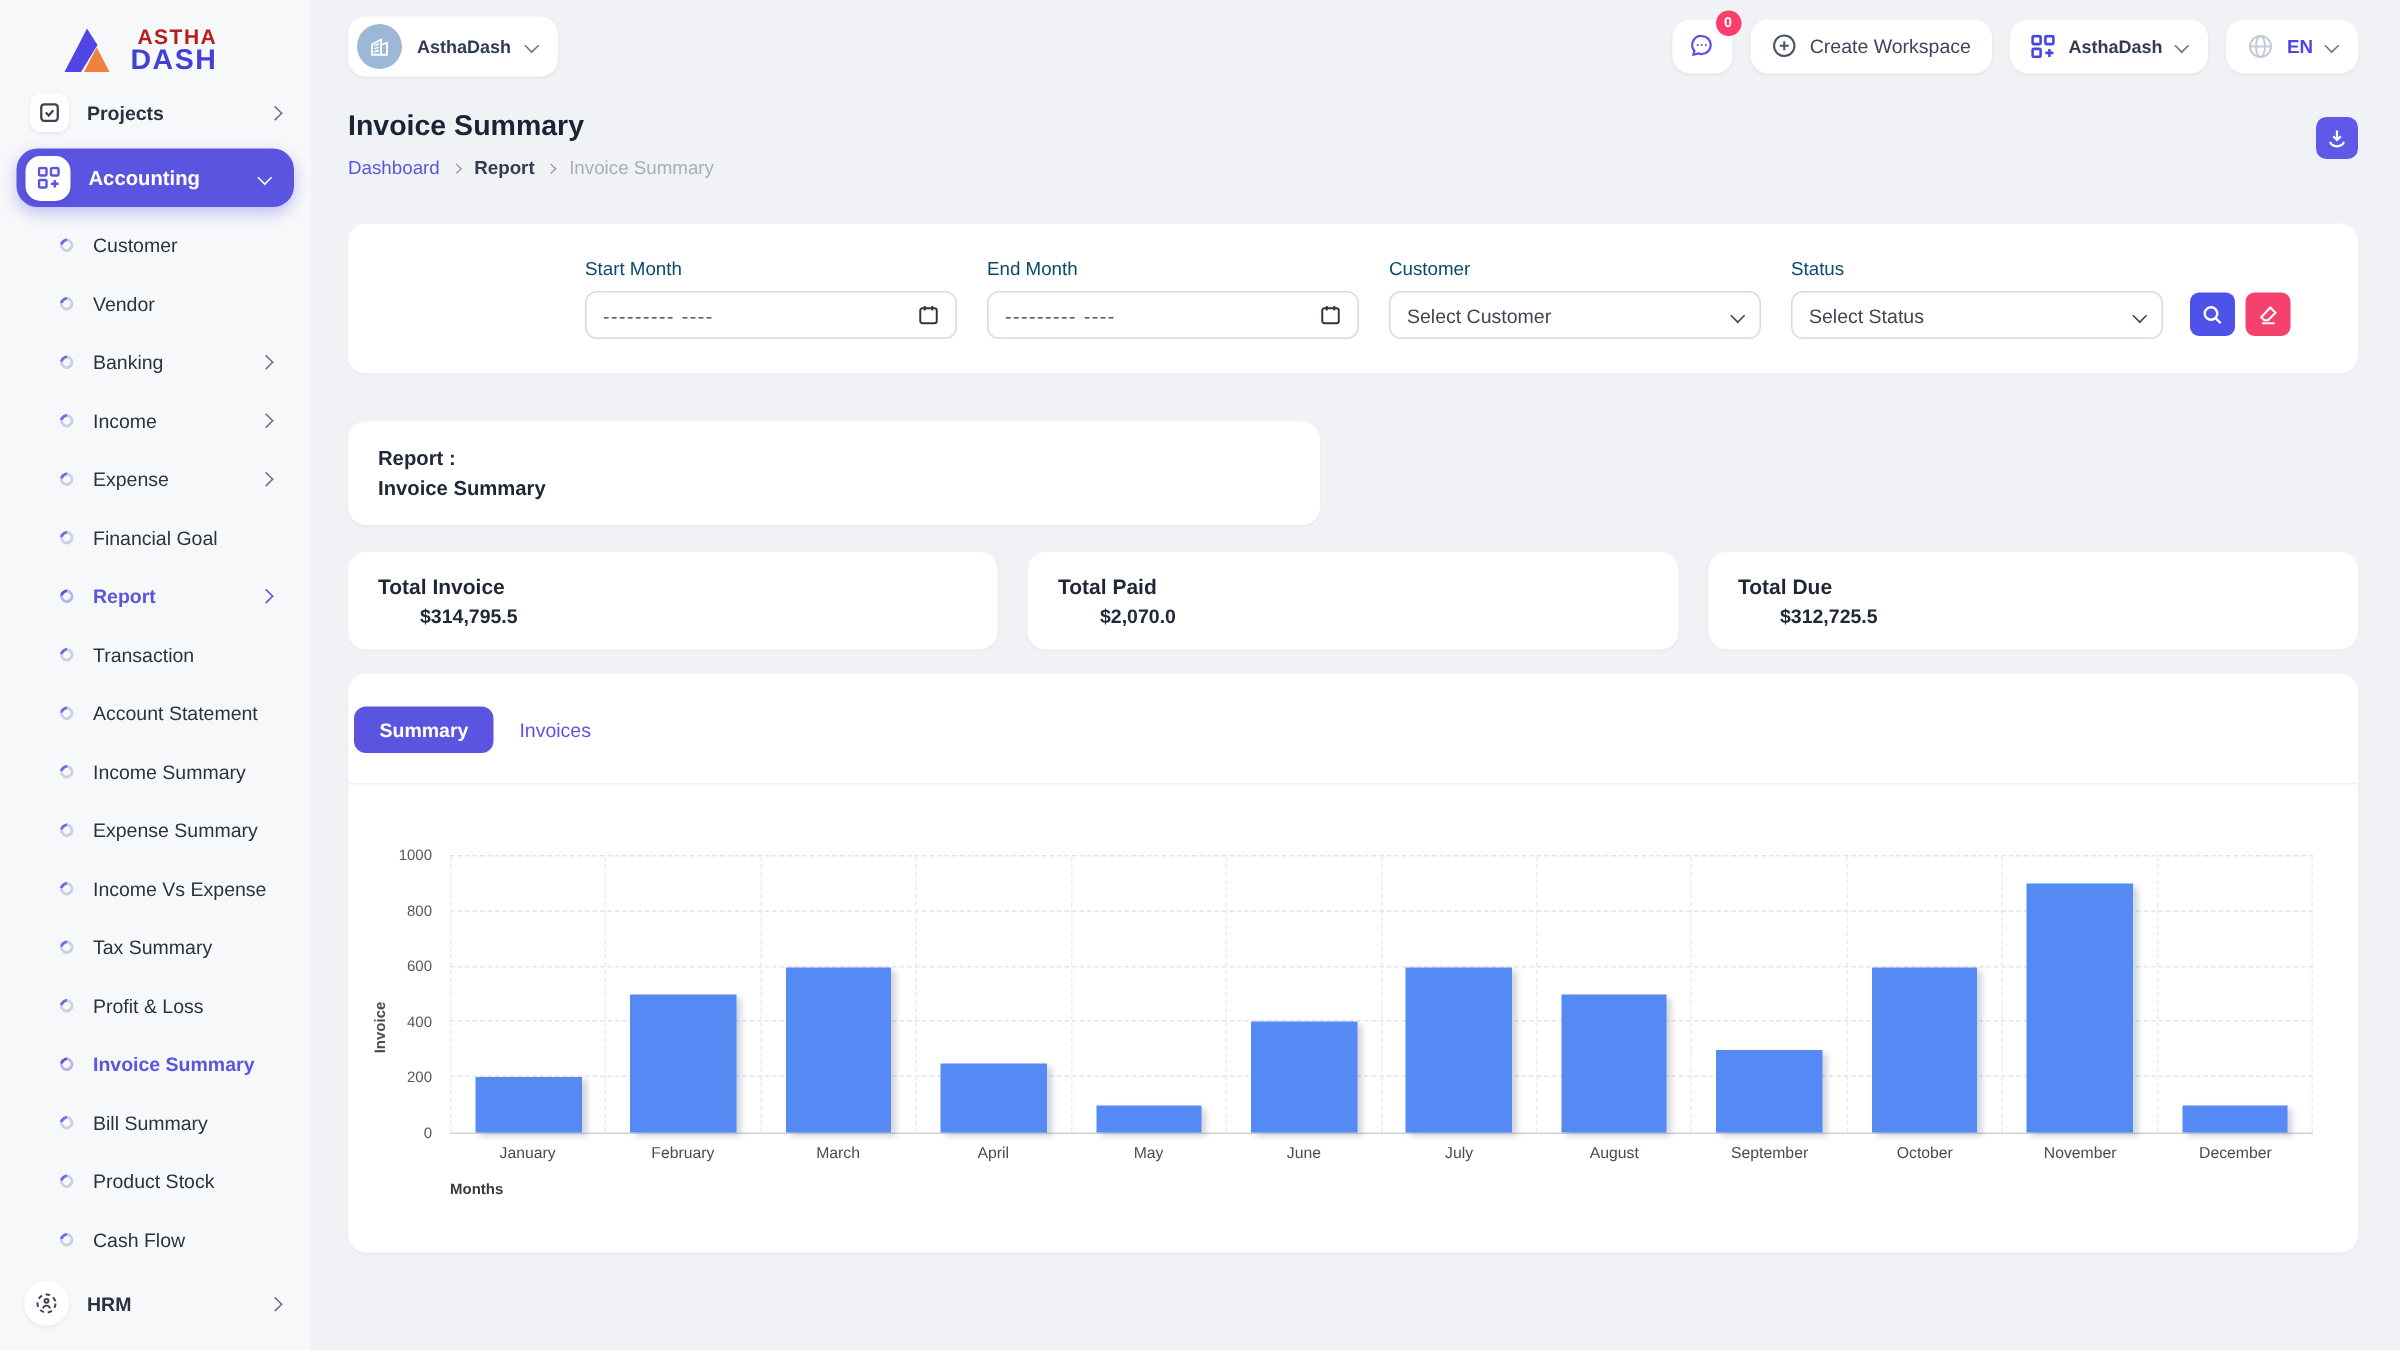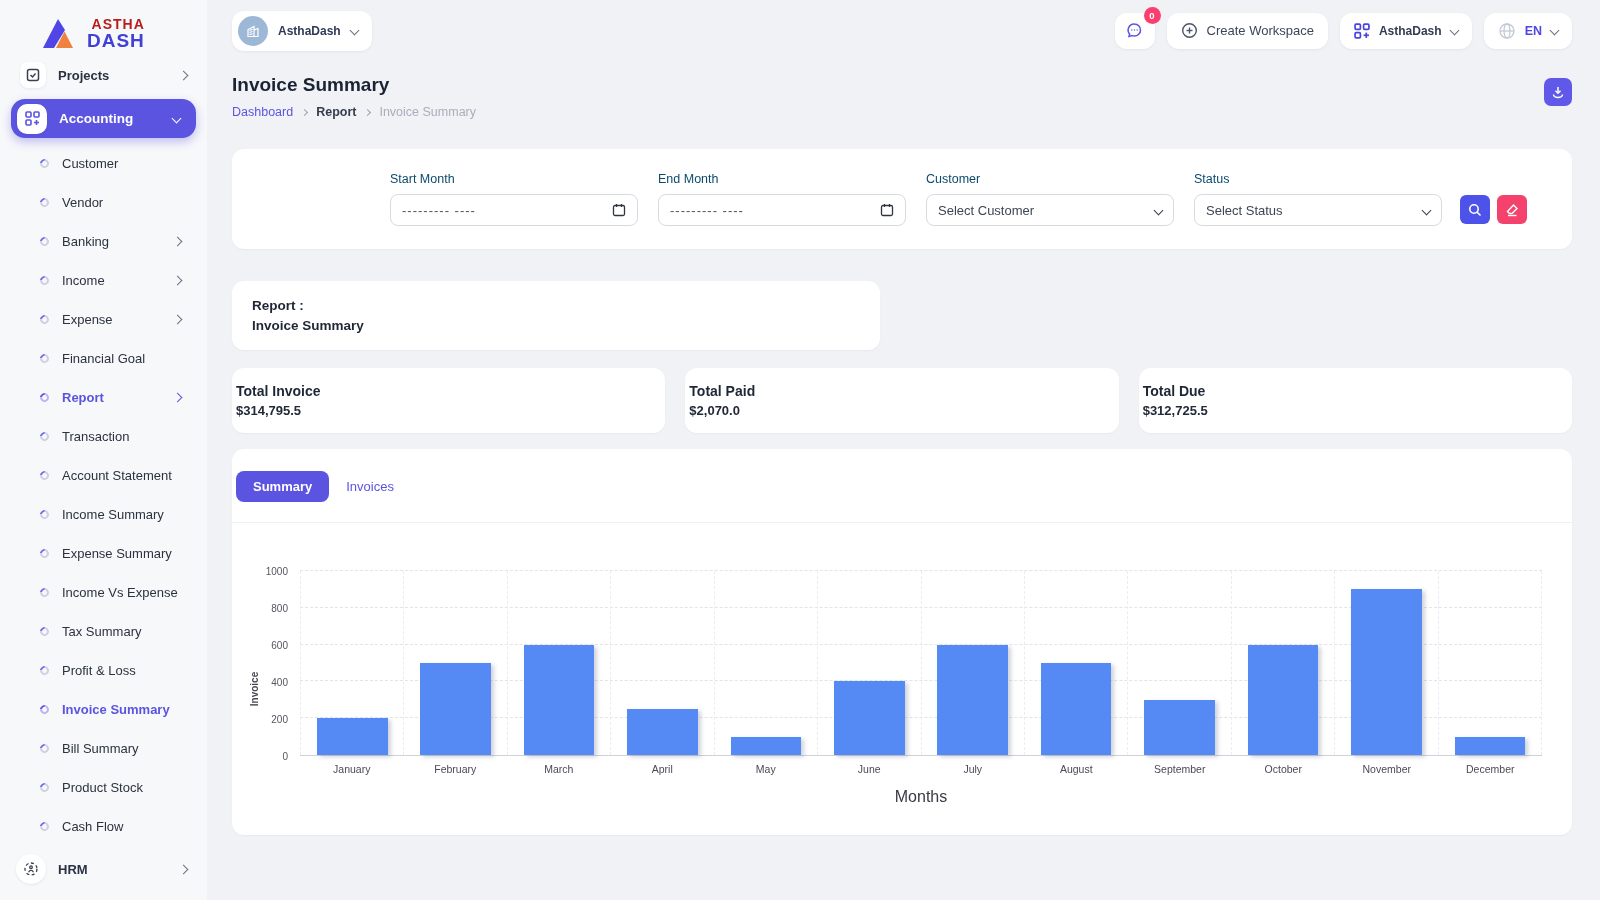--- a/index.html
+++ b/index.html
@@ -79,42 +79,42 @@
   .fbtns { display:flex; gap:7px; margin-left:-2px; padding-top:21px; }
   .sq-btn { width:30px; height:29px; border-radius:6px; display:flex; align-items:center; justify-content:center; cursor:pointer; border:none; }
   .search-btn { background:#4d53e9; }
   .clear-btn { background:#f5426c; }
   
   .info-row { display:grid; grid-template-columns:648px 1fr; gap:14px; margin-top:32px; }
   .info-card { padding:17px 20px; }
   .info-label { font-size:13.5px; font-weight:700; color:#1f2736; }
   .info-value { font-size:13.5px; font-weight:700; color:#1f2736; margin-top:5px; }
   .totals-row { display:grid; grid-template-columns:1fr 1fr 1fr; gap:20px; margin-top:18px; }
-  .total-card { padding:15px 4px; }
+  .total-card { padding:15px 20px; }
   .total-label { font-size:14px; font-weight:700; color:#1f2736; }
-  .total-value { font-size:13px; font-weight:600; color:#222938; margin-top:4px; }
+  .total-value { font-size:13px; font-weight:600; color:#222938; margin-top:4px;margin-left:28px; }
   
   .chart-card { margin-top:16px; height:386px; padding:22px 0 0 0; }
   .tabs { display:flex; align-items:center; padding:0 4px; }
   .tab-active { background:#5b54e0; color:#fff; font-size:13px; font-weight:600; padding:8px 17px; border-radius:8px; cursor:pointer; }
   .tab-link { margin-left:17px; color:#5b54e0; font-size:13px; cursor:pointer; }
   .tabs-divider { margin-top:20px; border-bottom:1px solid #eef0f4; }
   .chart-wrap { position:relative; margin:48px 30px 0 0; }
   .chart-ylabel { position:absolute; left:22px; top:50%; transform:translate(-50%,-50%) rotate(-90deg); font-size:10px; font-weight:700; color:#4a4a55; }
   .chart-plot { position:relative; margin-left:68px; height:185px; border-bottom:1px solid #cfd1d9; }
   .chart-yaxis { position:absolute; left:0; top:0; width:56px; height:185px; }
   .ytick { position:absolute; right:0; transform:translateY(50%); font-size:10px; color:#55555f; }
   .gridline { position:absolute; left:0; right:0; border-top:1px dashed #e3e4ea; }
   .cols { position:absolute; left:0; right:0; top:0; bottom:0; display:flex; }
   .col { flex:1; display:flex; align-items:flex-end; justify-content:center; border-left:1px dashed #ebecf1; }
   .col:last-child { border-right:1px dashed #ebecf1; }
   .bar { width:69%; box-shadow:3px 2px 4px rgba(90,100,130,.28); }
   .xlabels { display:flex; margin-left:68px; margin-top:7px; }
   .xlabel { flex:1; text-align:center; font-size:10.5px; color:#4a4a55; }
-  .chart-xtitle { margin-left:68px; text-align:center; margin-top:13px; font-size:16px; font-weight:400; color:#3a3a46; }
+  .chart-xtitle { margin-left:68px; text-align:left; margin-top:13px; font-size:10px; font-weight:700; color:#3a3a46; }
 </style>
 </head>
 <body>
 
 <div class="sidebar">
   <div class="logo">
     <svg width="38" height="32" viewBox="0 0 38 32">
       <polygon points="1,31 16,2 23,13 12,31" fill="#4f46e5"></polygon>
       <polygon points="14,31 22.5,14.5 31,31" fill="#f0823f"></polygon>
     </svg>

